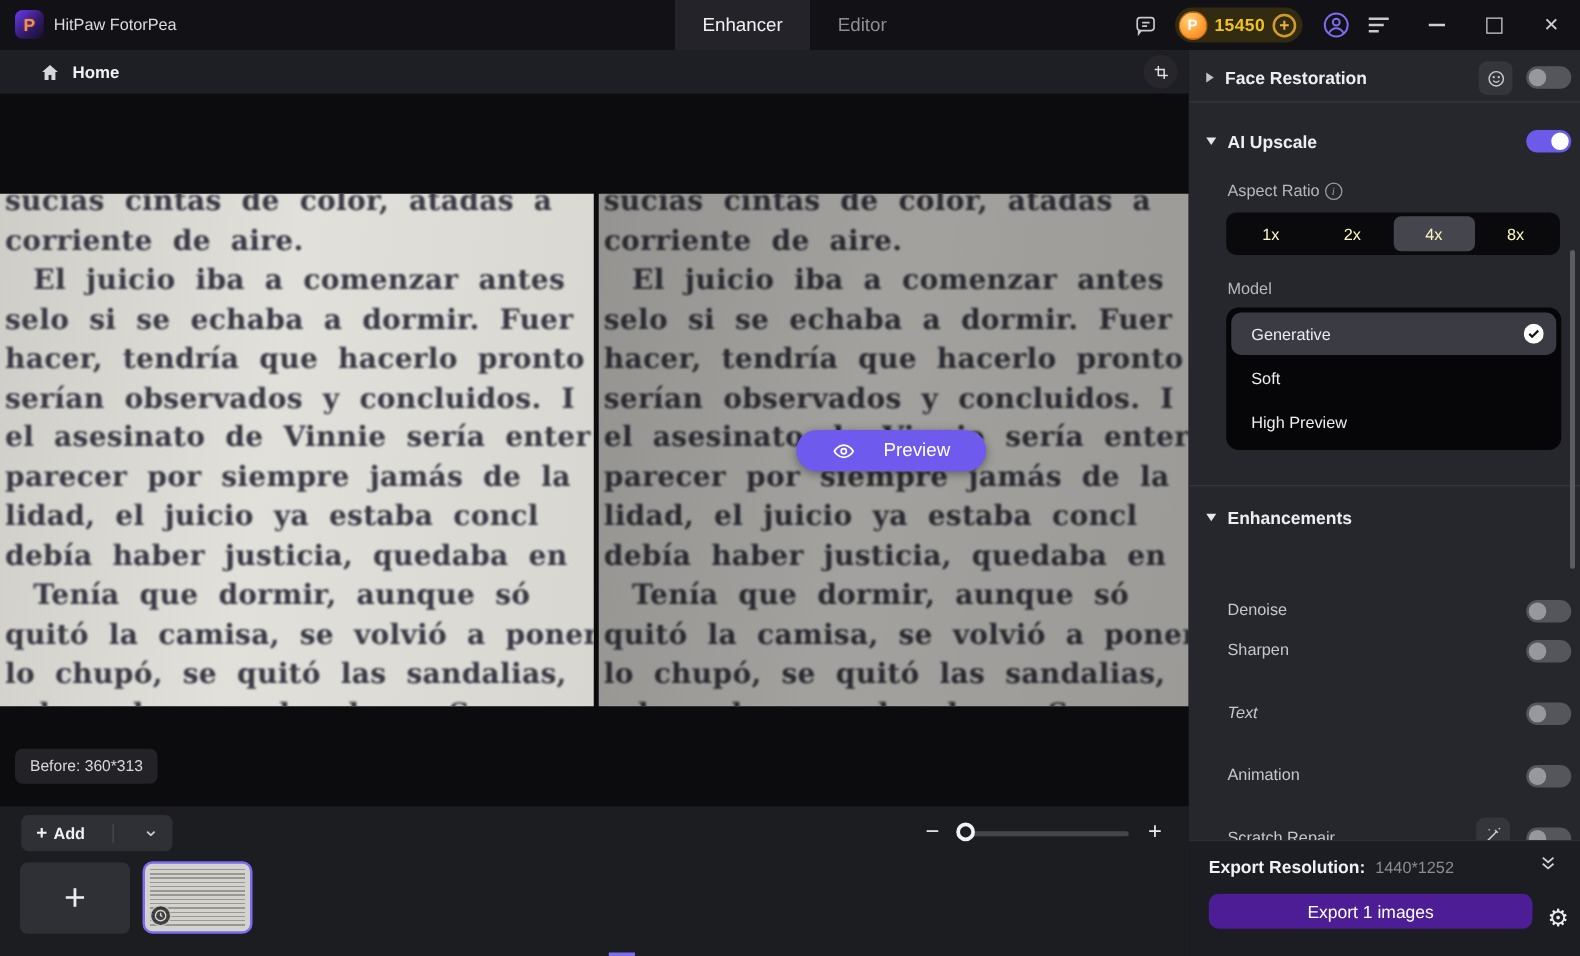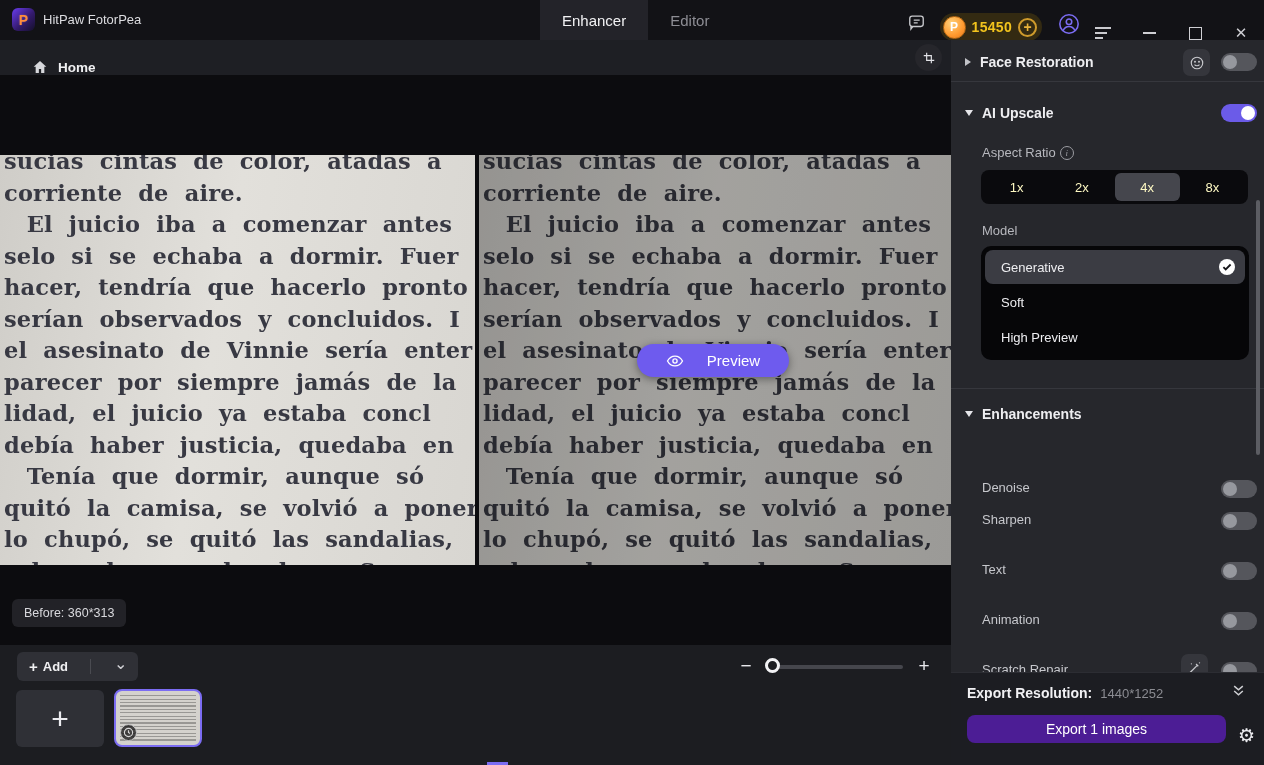--- a/index.html
+++ b/index.html
@@ -9,41 +9,41 @@
 
   
   .titlebar { position:absolute; left:0; top:0; width:1264px; height:40px; background:#121216; }
   .brand { position:absolute; left:12px; top:8px; display:flex; align-items:center; gap:8px; }
   .logo { width:23px; height:23px; border-radius:6px; background:linear-gradient(135deg,#6a3df0 0%,#341a6e 55%,#14102a 100%); display:flex; align-items:center; justify-content:center; }
   .logo::before { content:"P"; color:#ff8c3a; font-weight:800; font-size:14px; text-shadow:0 0 2px #fff3; }
   .app-name { color:#dcdce0; font-size:13px; }
   .tabs { position:absolute; left:540px; top:0; height:40px; display:flex; }
   .tab { height:40px; padding:0 22px; display:flex; align-items:center; font-size:15px; color:#8d8d94; cursor:pointer; }
   .tab.active { background:#232329; color:#f2f2f4; }
-  .tb-right { position:absolute; right:0; top:13px; height:40px; display:flex; align-items:flex-start; }
+  .tb-right { position:absolute; right:0; top:0; height:40px; display:flex; align-items:center; }
   .chat-btn { margin-right:14px; display:flex; }
   .coin-pill { display:flex; align-items:center; gap:6px; background:#332a12; border-radius:15px; height:28px; padding:0 5px 0 3px; }
   .coin { width:23px; height:23px; border-radius:50%; background:radial-gradient(circle at 35% 30%,#ffd27a,#ff9a2e 60%,#e0761c); border:1px solid #b86a14; display:flex; align-items:center; justify-content:center; }
   .coin::before { content:"P"; color:#fff; font-size:12px; font-weight:800; }
   .credits { color:#f2c31d; font-weight:700; font-size:14px; letter-spacing:0.3px; }
   .plus-circle { width:19px; height:19px; border-radius:50%; border:2px solid #cf9b2c; display:flex; align-items:center; justify-content:center; }
   .plus-circle::before { content:"+"; color:#e9b23a; font-size:14px; font-weight:700; line-height:1; margin-top:-1px; }
   .avatar { margin-left:16px; display:flex; }
   .winbtn { width:46px; height:40px; display:flex; align-items:center; justify-content:center; cursor:pointer; }
   .hamburger { width:46px; height:40px; display:flex; flex-direction:column; justify-content:center; gap:3.5px; padding-left:15px; cursor:pointer; }
   .hamburger i { display:block; height:1.6px; background:#c9c9ce; }
   .hamburger i:nth-child(1){ width:16px; } .hamburger i:nth-child(2){ width:12px; } .hamburger i:nth-child(3){ width:8px; }
   .ic-min::before { content:""; display:block; width:13px; height:1.6px; background:#cfcfd4; }
   .ic-max::before { content:""; display:block; width:11px; height:11px; border:1.4px solid #cfcfd4; }
   .ic-close { color:#cfcfd4; font-size:15px; }
   .ic-close::before { content:"\2715"; }
 
   
   .left-region { position:absolute; left:0; top:40px; width:951px; height:725px; }
-  .subtoolbar { position:absolute; left:0; top:0; width:951px; height:35px; background:#1e1f24; display:flex; align-items:flex-end; }
+  .subtoolbar { position:absolute; left:0; top:0; width:951px; height:35px; background:#1e1f24; display:flex; align-items:center; }
   .home-crumb { display:flex; align-items:center; gap:10px; padding-left:32px; cursor:pointer; }
   .home-label { color:#f0f0f2; font-size:13.5px; font-weight:700; }
   .crop-btn { position:absolute; right:9px; top:4px; width:27px; height:27px; border-radius:50%; background:#26262b; display:flex; align-items:center; justify-content:center; cursor:pointer; }
 
   .canvas { position:absolute; left:0; top:35px; width:951px; height:570px; background:#0c0c0f; overflow:hidden; }
   .img-wrap { position:absolute; left:0; top:80px; width:951px; height:410px; }
   .img-copy { position:absolute; top:0; height:410px; overflow:hidden; background:linear-gradient(100deg,#cfcdc8 0%,#e2e0db 45%,#d8d6d1 100%); }
   .img-copy.before { left:0; width:475px; }
   .img-copy.after  { left:479px; width:472px; filter:brightness(0.72) saturate(0.9); }
   .book-text { position:absolute; left:4px; top:-9px; width:620px; font-family:"DejaVu Serif","Liberation Serif",serif; font-weight:700; font-size:22.5px; line-height:31.5px; color:#383943; letter-spacing:0.2px; word-spacing:8px; white-space:pre; filter:blur(0.7px); }
@@ -289,21 +289,21 @@
     </div>
 
     <div class="enh-row" style="top:439px;">
       <div class="enh-label">Denoise</div>
       <div class="toggle" style="left:270px; top:1px;"></div>
     </div>
     <div class="enh-row" style="top:471px;">
       <div class="enh-label">Sharpen</div>
       <div class="toggle" style="left:270px; top:1px;"></div>
     </div>
-    <div class="enh-row" style="top:521px;">
+    <div class="enh-row" style="top:521px;font-style:italic;">
       <div class="enh-label">Text</div>
       <div class="toggle" style="left:270px; top:1px;"></div>
     </div>
     <div class="enh-row" style="top:571px;">
       <div class="enh-label">Animation</div>
       <div class="toggle" style="left:270px; top:1px;"></div>
     </div>
     <div class="enh-row" style="top:621px;">
       <div class="enh-label">Scratch Repair</div>
       <div class="sq-btn" style="left:230px; top:-7px;">

